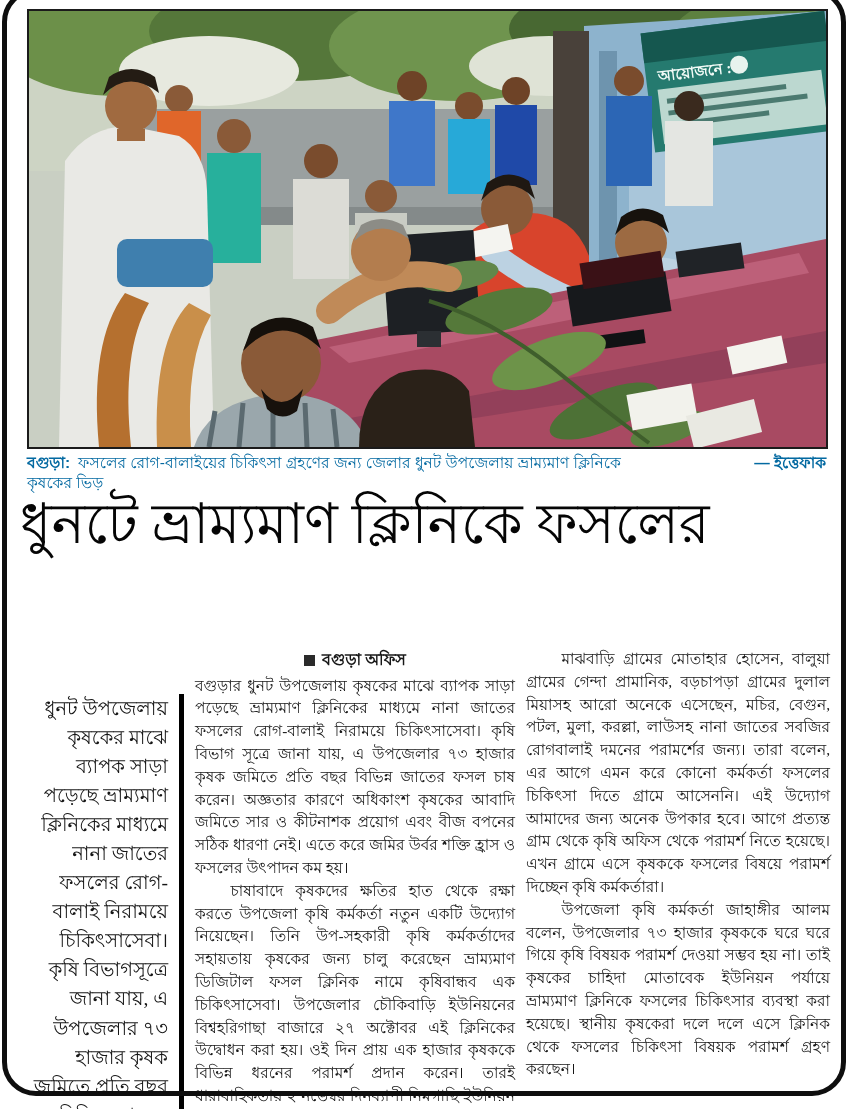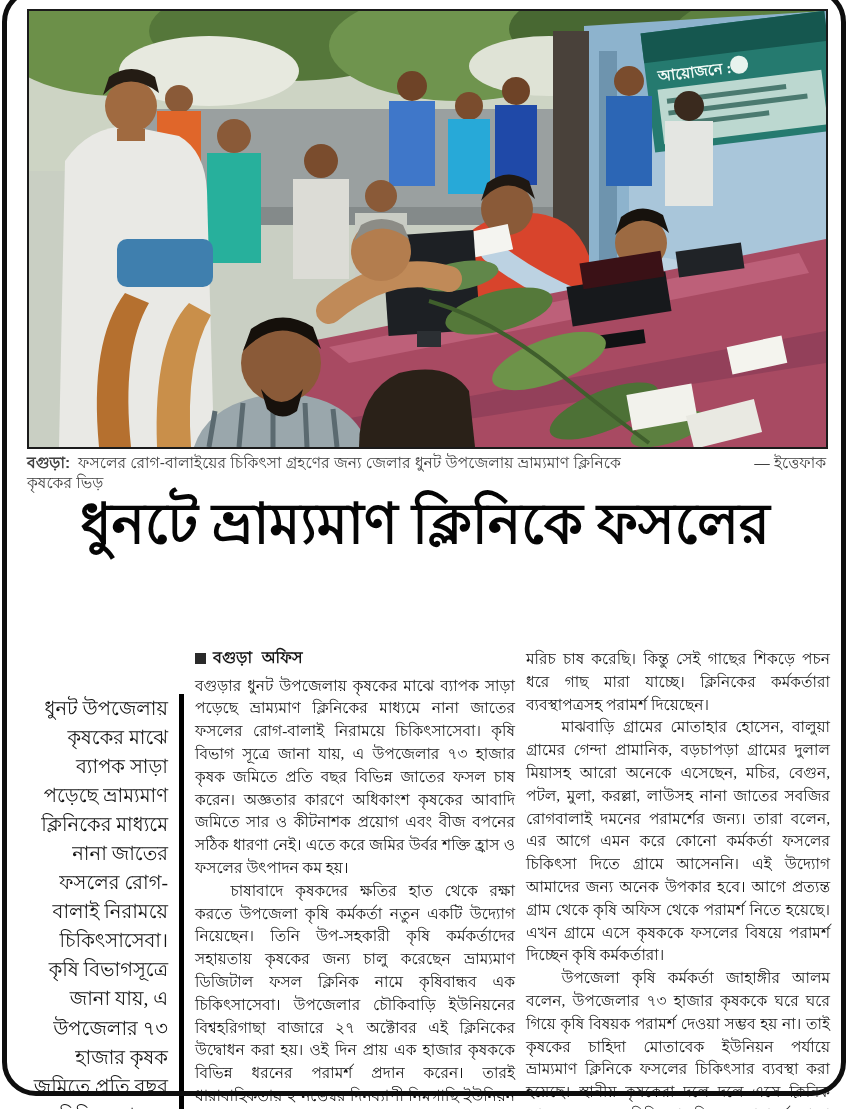--- a/index.html
+++ b/index.html
@@ -17,49 +17,49 @@
   
   .photo-wrap{
     position:absolute;left:27px;top:9px;width:797px;height:436px;
     border:2px solid #1b1b1b;background:#c9cfc3;overflow:hidden;
   }
   .photo-wrap svg{display:block;}
   
   .caption-row{
     position:absolute;left:27px;top:453px;width:799px;
     display:flex;justify-content:space-between;align-items:flex-start;
-    font-size:15.5px;line-height:1.3;color:#404040;
+    font-size:15.5px;line-height:1.3;color:#0369a1;
     font-family:"Liberation Sans","DejaVu Sans",sans-serif;
   }
   .caption-left{max-width:640px;}
   .caption-loc{font-weight:bold;margin-right:8px;}
-  .caption-credit{font-weight:normal;white-space:nowrap;margin-left:14px;}
+  .caption-credit{font-weight:bold;white-space:nowrap;margin-left:14px;}
   
   .headline{
     position:absolute;left:20px;top:492px;width:810px;
-    text-align:center;font-weight:bold;color:#050505;
+    font-weight:normal;color:#050505;
     font-size:56px;line-height:1.17;letter-spacing:0px;
   }
   
   .body-grid{
     position:absolute;left:28px;top:648px;width:802px;
     display:grid;grid-template-columns:156px 320px 304px;column-gap:11px;
   }
   .pullquote-col{padding-top:0;}
   .pullquote-inner{
     margin-top:46px;border-right:5px solid #000;
     padding-right:11px;text-align:right;
     font-size:19.5px;line-height:1.49;color:#151515;
   }
   .news-col{
     font-size:15.4px;line-height:1.48;text-align:justify;color:#171717;
   }
   .byline{
-    font-weight:bold;font-size:16px;margin:0 0 3px 0;text-align:left;
-    font-family:Liberation Mono, monospace;
+    font-weight:bold;font-size:16px;margin:0 0 3px 0;text-align:center;
+    font-family:Liberation Serif, serif;
   }
   .byline .sq{
     display:inline-block;width:11px;height:11px;background:#2a2a2a;
     margin-right:7px;position:relative;top:0.5px;
   }
   .para{margin:0;}
   .para.indent{text-indent:2.3em;}
 </style>
 </head>
 <body>
@@ -245,20 +245,19 @@
   </div>
 
   <div class="news-col">
     <p class="byline"><span class="sq"></span><span>বগুড়া অফিস</span></p>
     <p class="para">বগুড়ার ধুনট উপজেলায় কৃষকের মাঝে ব্যাপক সাড়া পড়েছে ভ্রাম্যমাণ ক্লিনিকের মাধ্যমে নানা জাতের ফসলের রোগ-বালাই নিরাময়ে চিকিৎসাসেবা। কৃষি বিভাগ সূত্রে জানা যায়, এ উপজেলার ৭৩ হাজার কৃষক জমিতে প্রতি বছর বিভিন্ন জাতের ফসল চাষ করেন। অজ্ঞতার কারণে অধিকাংশ কৃষকের আবাদি জমিতে সার ও কীটনাশক প্রয়োগ এবং বীজ বপনের সঠিক ধারণা নেই। এতে করে জমির উর্বর শক্তি হ্রাস ও ফসলের উৎপাদন কম হয়।</p>
     <p class="para indent">চাষাবাদে কৃষকদের ক্ষতির হাত থেকে রক্ষা করতে উপজেলা কৃষি কর্মকর্তা নতুন একটি উদ্যোগ নিয়েছেন। তিনি উপ-সহকারী কৃষি কর্মকর্তাদের সহায়তায় কৃষকের জন্য চালু করেছেন ভ্রাম্যমাণ ডিজিটাল ফসল ক্লিনিক নামে কৃষিবান্ধব এক চিকিৎসাসেবা। উপজেলার চৌকিবাড়ি ইউনিয়নের বিশ্বহরিগাছা বাজারে ২৭ অক্টোবর এই ক্লিনিকের উদ্বোধন করা হয়। ওই দিন প্রায় এক হাজার কৃষককে বিভিন্ন ধরনের পরামর্শ প্রদান করেন। তারই ধারাবাহিকতায় ২ নভেম্বর দিনব্যাপী নিমগাছি ইউনিয়ন পরিষদ চত্বরে ভ্রাম্যমাণ ক্লিনিক স্থাপন করেন। সেখানে প্রায় দেড় হাজার কৃষককে কৃষি বিষয়ক পরামর্শ ও ব্যবস্থাপত্র প্রদান করেন।</p>
 
   </div>
 
   <div class="news-col">
-    <p class="para">মরিচ চাষ করেছি। কিন্তু সেই গাছের শিকড়ে পচন ধরে গাছ মারা যাচ্ছে। ক্লিনিকের কর্মকর্তারা ব্যবস্থাপত্রসহ পরামর্শ দিয়েছেন।</p>
     <p class="para indent">মাঝবাড়ি গ্রামের মোতাহার হোসেন, বালুয়া গ্রামের গেন্দা প্রামানিক, বড়চাপড়া গ্রামের দুলাল মিয়াসহ আরো অনেকে এসেছেন, মচির, বেগুন, পটল, মুলা, করল্লা, লাউসহ নানা জাতের সবজির রোগবালাই দমনের পরামর্শের জন্য। তারা বলেন, এর আগে এমন করে কোনো কর্মকর্তা ফসলের চিকিৎসা দিতে গ্রামে আসেননি। এই উদ্যোগ আমাদের জন্য অনেক উপকার হবে। আগে প্রত্যন্ত গ্রাম থেকে কৃষি অফিস থেকে পরামর্শ নিতে হয়েছে। এখন গ্রামে এসে কৃষককে ফসলের বিষয়ে পরামর্শ দিচ্ছেন কৃষি কর্মকর্তারা।</p>
     <p class="para indent">উপজেলা কৃষি কর্মকর্তা জাহাঙ্গীর আলম বলেন, উপজেলার ৭৩ হাজার কৃষককে ঘরে ঘরে গিয়ে কৃষি বিষয়ক পরামর্শ দেওয়া সম্ভব হয় না। তাই কৃষকের চাহিদা মোতাবেক ইউনিয়ন পর্যায়ে ভ্রাম্যমাণ ক্লিনিকে ফসলের চিকিৎসার ব্যবস্থা করা হয়েছে। স্থানীয় কৃষকেরা দলে দলে এসে ক্লিনিক থেকে ফসলের চিকিৎসা বিষয়ক পরামর্শ গ্রহণ করছেন।</p>
   </div>
 
 </div>
 
 <div class="clip-frame"></div>
 
 </body></html>

